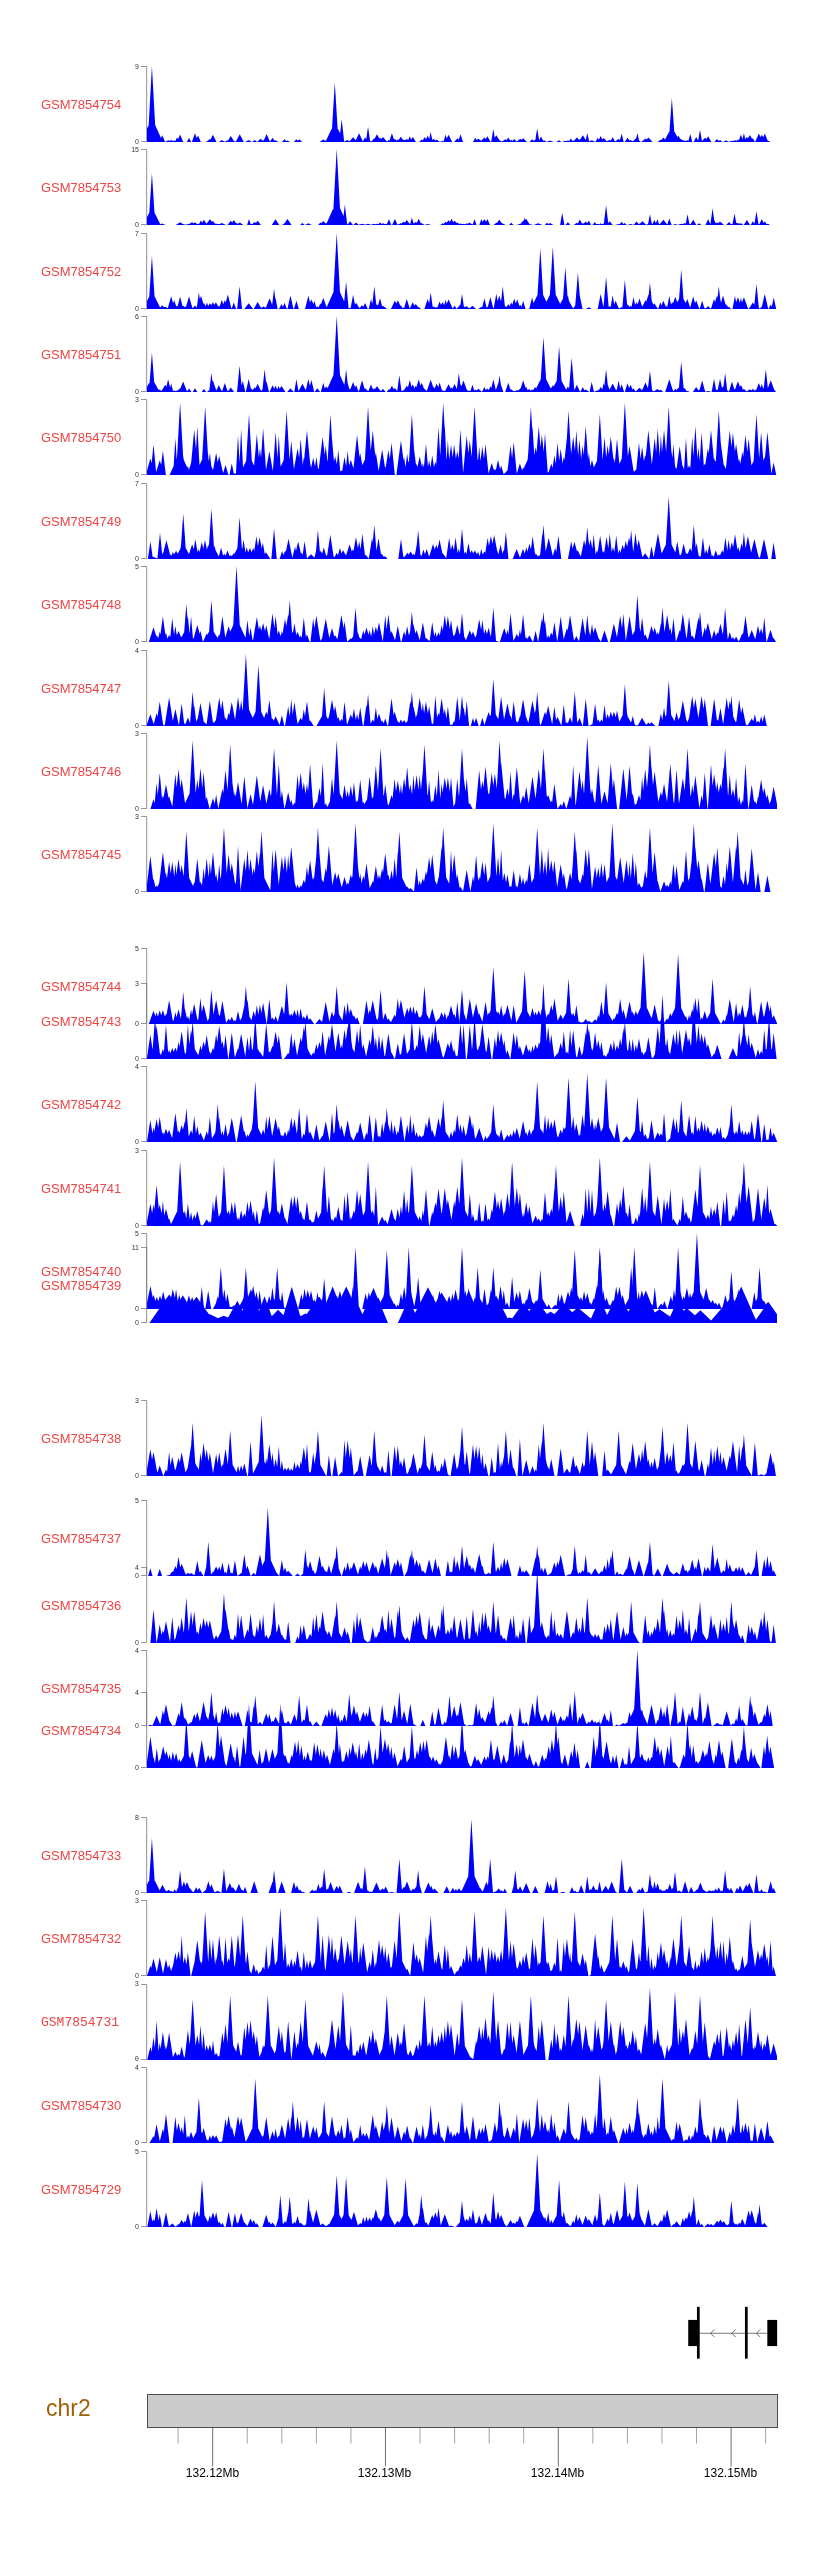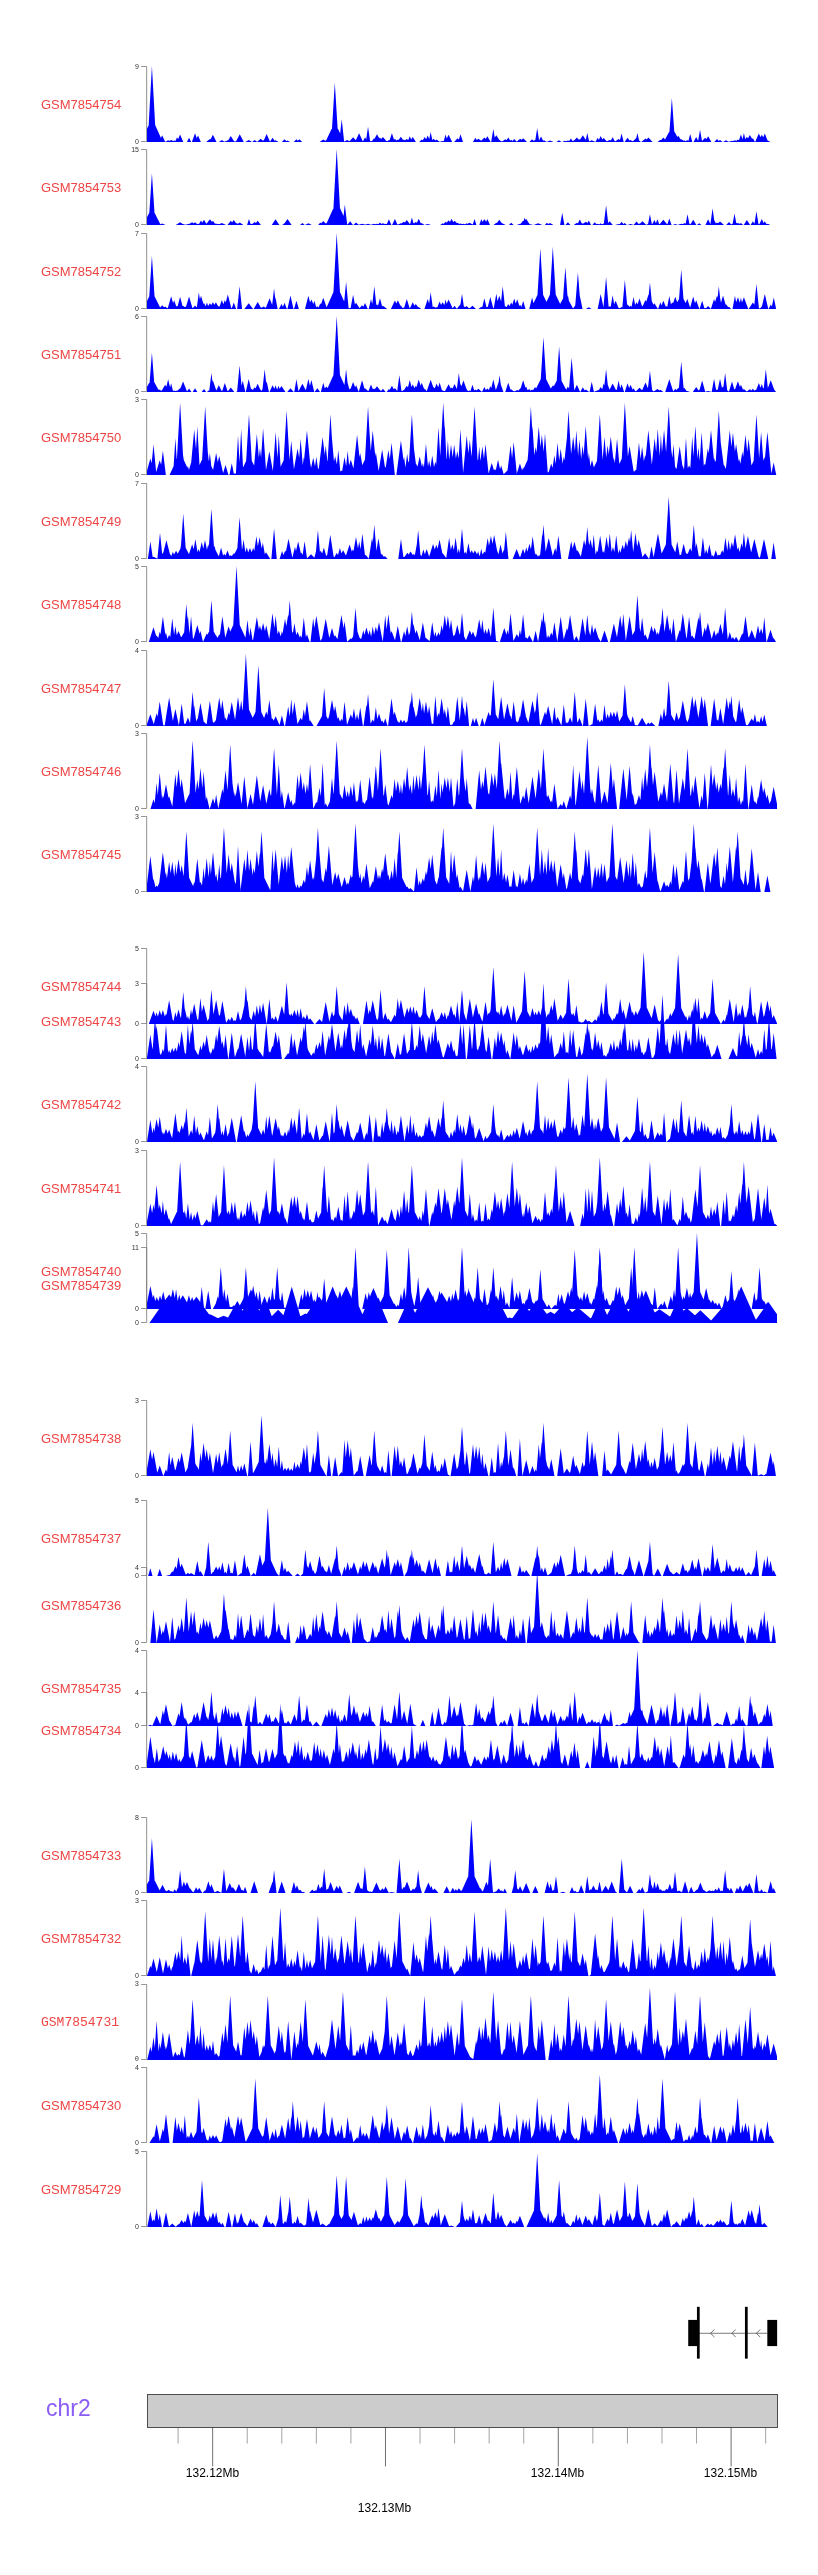--- a/index.html
+++ b/index.html
@@ -15,21 +15,21 @@
   .ylab{
     position:absolute; left:82px; width:57px; text-align:right;
     font-size:7px; color:#333; line-height:7px;
   }
   .ylab.top{top:-3.3px;} .ylab.bottom{bottom:-3.3px;}
   .bracket{position:absolute; left:140px; top:0;}
   .signal{position:absolute; left:147px; top:0;}
   .gene-track{position:absolute; left:0; top:2303px;}
   .ruler{position:absolute; left:0; top:2363px; width:819px; height:213px;}
   .chrom-label{
-    position:absolute; left:46px; top:32px; font-size:23px; color:#8b5cf6;
+    position:absolute; left:46px; top:32px; font-size:23px; color:#a16207;
   }
   .chrom-bar{
     position:absolute; left:147px; top:31px; width:629px; height:32px;
     background:#cccccc; border:0.5px solid #4d4d4d;
   }
   .ruler-ticks{position:absolute; left:0; top:64px;}
   .axis-tick-label{
     position:absolute; top:103px; width:87px; margin-left:-44px;
     text-align:center; font-size:12px; color:#000; white-space:nowrap;
   }
@@ -354,19 +354,19 @@
         <line x1="1022.5" x2="1022.5" y1="0" y2="72" stroke="#333" stroke-width="1.3"></line>
         <line x1="1085.8" x2="1085.8" y1="0" y2="30" stroke="#555555" stroke-width="1"></line>
         <line x1="1149.1" x2="1149.1" y1="0" y2="30" stroke="#555555" stroke-width="1"></line>
         <line x1="1212.3999999999999" x2="1212.3999999999999" y1="0" y2="30" stroke="#555555" stroke-width="1"></line>
         <line x1="1275.7" x2="1275.7" y1="0" y2="30" stroke="#555555" stroke-width="1"></line>
         <line x1="1339" x2="1339" y1="0" y2="72" stroke="#333" stroke-width="1.3"></line>
         <line x1="1402.3" x2="1402.3" y1="0" y2="30" stroke="#555555" stroke-width="1"></line>
       </svg>
     <div id="ruler-labels">
         <div class="axis-tick-label" style="left: 213px;">132.12Mb</div>
-        <div class="axis-tick-label" style="left: 385px; margin-top: 35px;">132.13Mb</div>
+        <div class="axis-tick-label" style="left: 385px;">132.13Mb</div>
         <div class="axis-tick-label" style="left: 558px;">132.14Mb</div>
         <div class="axis-tick-label" style="left: 731px;">132.15Mb</div>
       </div>
   </div>
 </div>
 
 
 </body></html>

